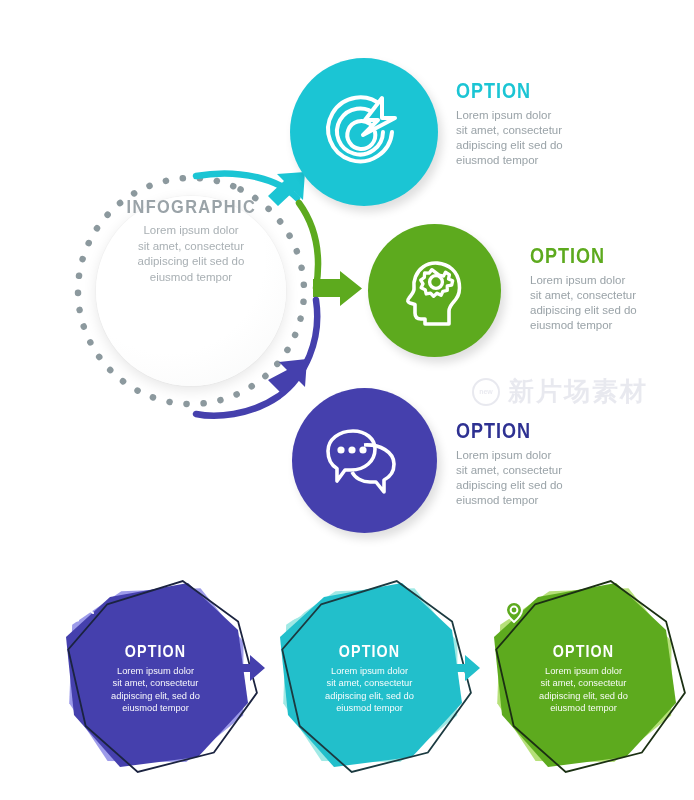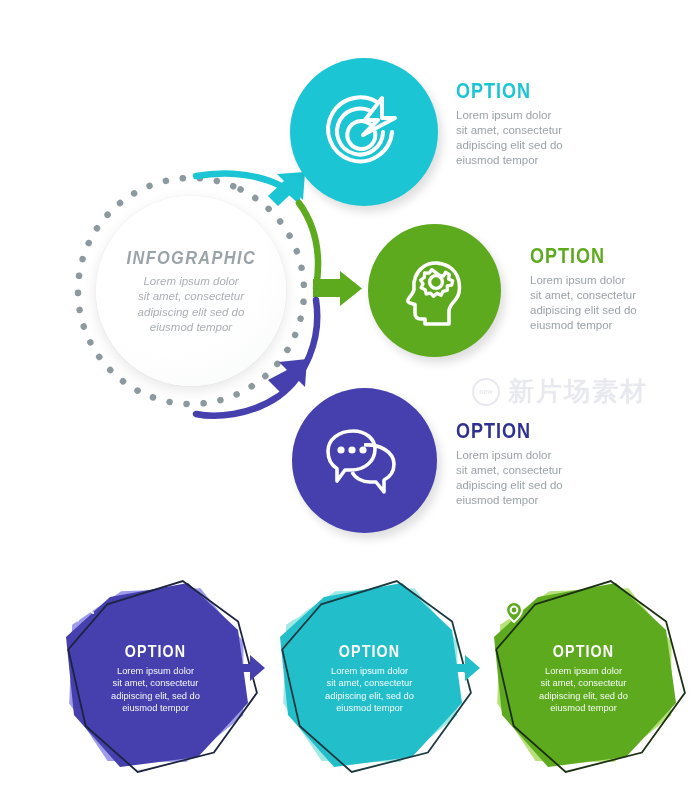--- a/index.html
+++ b/index.html
@@ -31,23 +31,22 @@
     display:flex;align-items:center;justify-content:center;
     box-shadow:4px 6px 10px rgba(0,0,0,.13);
   }
   .circle svg{display:block;}
 
   .center-card{
     position:absolute;left:96px;top:196px;width:190px;height:190px;
     border-radius:50%;
     background:radial-gradient(circle at 38% 32%,#ffffff 55%,#f7f8f8 100%);
     box-shadow:0 4px 14px rgba(0,0,0,.10), 0 0 0 1px rgba(0,0,0,.02);
-    display:flex;flex-direction:column;align-items:center;justify-content:center;
+    display:flex;flex-direction:column;align-items:center;
     text-align:center;
-    font-style:italic;
   }
   .center-title{
     font-family:"Liberation Sans Narrow","Liberation Sans",sans-serif;
     font-weight:bold;font-size:19px;color:#9aa3a8;letter-spacing:1.6px;
     transform:scaleX(.86);margin-bottom:5px;
   }
   .center-body{
     color:#a9b0b4;font-size:11.5px;line-height:15.5px;white-space:pre-line;
   }
 

